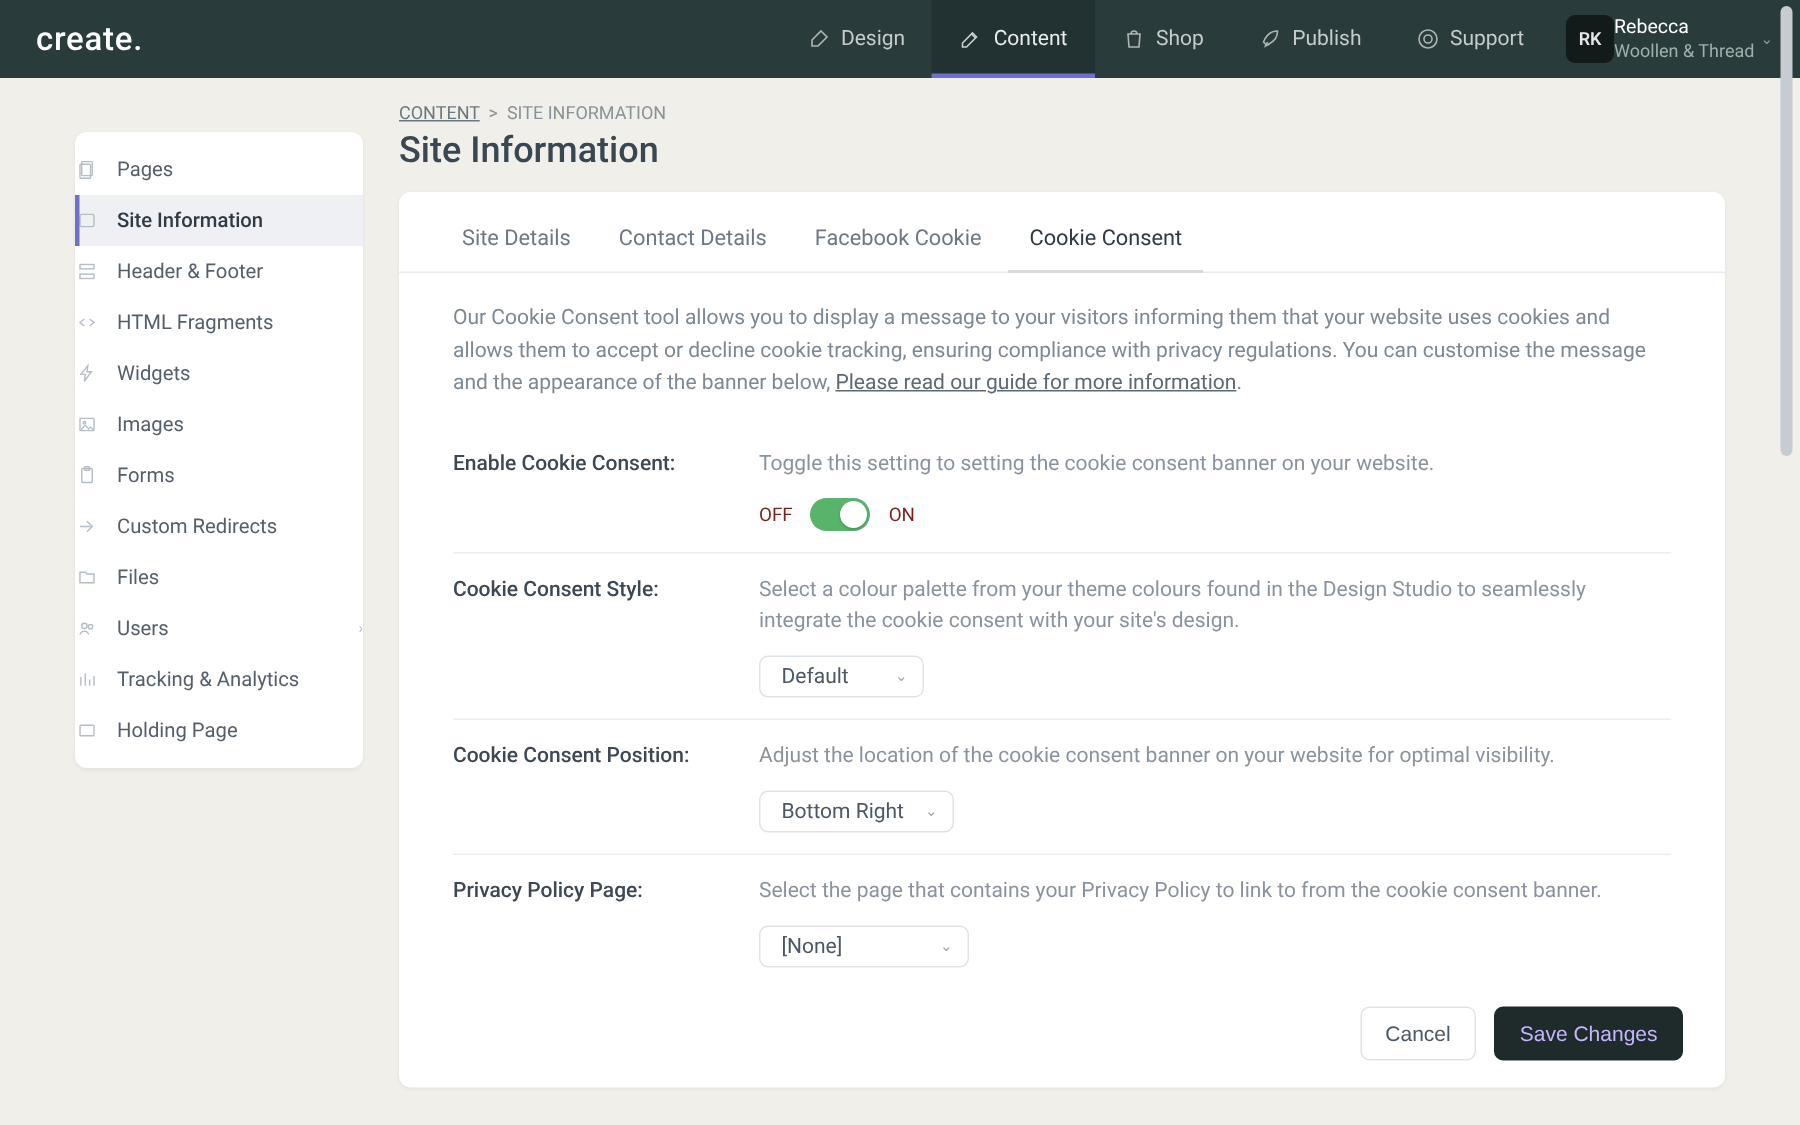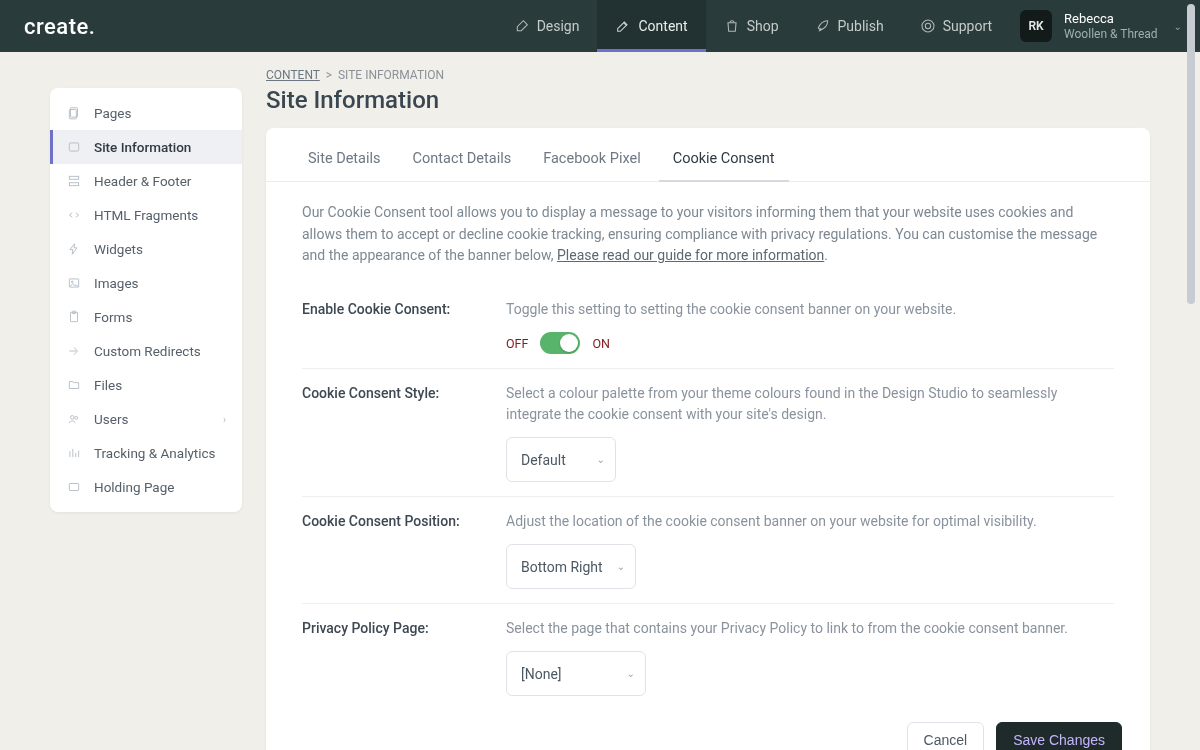--- a/index.html
+++ b/index.html
@@ -40,21 +40,21 @@
     background: #223131;
     color: #e8eceb;
   }
   .nav-item.active::after{
     content:"";
     position:absolute; left:0; right:0; bottom:0; height:3px;
     background:#6f70c9;
   }
   .nav-icon { width:16px; height:16px; display:inline-flex; align-items:center; justify-content:center; opacity:0.85; }
   .user-area {
-    display:flex; align-items:center; gap:12px; padding:0 18px 0 10px;
+    display:flex; align-items:center; gap:0; padding:0 18px 0 10px;
   }
   .avatar {
     width:32px; height:32px; border-radius:6px; background:#121a1a; color:#e6e6e6;
     display:flex; align-items:center; justify-content:center; font-size:12px; font-weight:600;
   }
   .user-text { display:flex; flex-direction:column; line-height:1.2; }
   .user-name { color:#fff; font-size:13px; }
   .user-sub  { color:#9fb0af; font-size:12px; }
   .chev { color:#8fa2a1; font-size:10px; padding-left:4px; }
 
@@ -79,21 +79,21 @@
     width: 192px;
     background:#fff;
     border-radius:8px;
     box-shadow: 0 1px 3px rgba(0,0,0,0.06);
     padding: 8px 0;
     margin-top: 24px;
     flex-shrink:0;
   }
   .side-item {
     display:flex; align-items:center; gap:12px;
-    padding: 9px 16px;
+    padding: 9px 0;
     font-size:13.5px;
     color:#555f6a;
     cursor:pointer;
     position:relative;
   }
   .side-item.active {
     background:#eff0f3;
     color:#2f3a45;
     font-weight:500;
   }
@@ -160,21 +160,21 @@
   .toggle {
     width:40px; height:22px; border-radius:11px; background:#58b36b; position:relative; cursor:pointer;
   }
   .toggle .knob{
     position:absolute; right:2px; top:2px; width:18px; height:18px; border-radius:50%; background:#fff;
     box-shadow:0 1px 2px rgba(0,0,0,0.2);
   }
 
   .select {
     display:inline-flex; align-items:center; justify-content:space-between;
-    min-width:110px; height:45px;
+    min-width:110px; height:28px;
     border:1px solid #dfe3e8; border-radius:6px;
     padding:0 10px 0 14px;
     font-size:14px; color:#4c5863;
     cursor:pointer; background:#fff;
   }
   .select.medium { min-width:140px; }
   .select .sel-chev { color:#9aa3ad; font-size:10px; margin-left:14px; }
 
   .actions {
     display:flex; justify-content:flex-end; gap:12px;
@@ -384,21 +384,21 @@
         <span>SITE INFORMATION</span>
       </div>
 
       <h1 class="page-title">Site Information</h1>
 
       <div class="panel">
 
         <div class="tabs">
           <div class="tab">Site Details</div>
           <div class="tab">Contact Details</div>
-          <div class="tab">Facebook Pixel</div>
+          <div class="tab">Facebook Cookie</div>
           <div class="tab active">Cookie Consent</div>
         </div>
 
         <div class="panel-body">
 
           <p class="intro">
             <span>Our Cookie Consent tool allows you to display a message to your visitors informing them that your website uses cookies and allows them to accept or decline cookie tracking, ensuring compliance with privacy regulations. You can customise the message and the appearance of the banner below, </span><a href="#">Please read our guide for more information</a><span>.</span>
           </p>
 
           <div class="setting">

